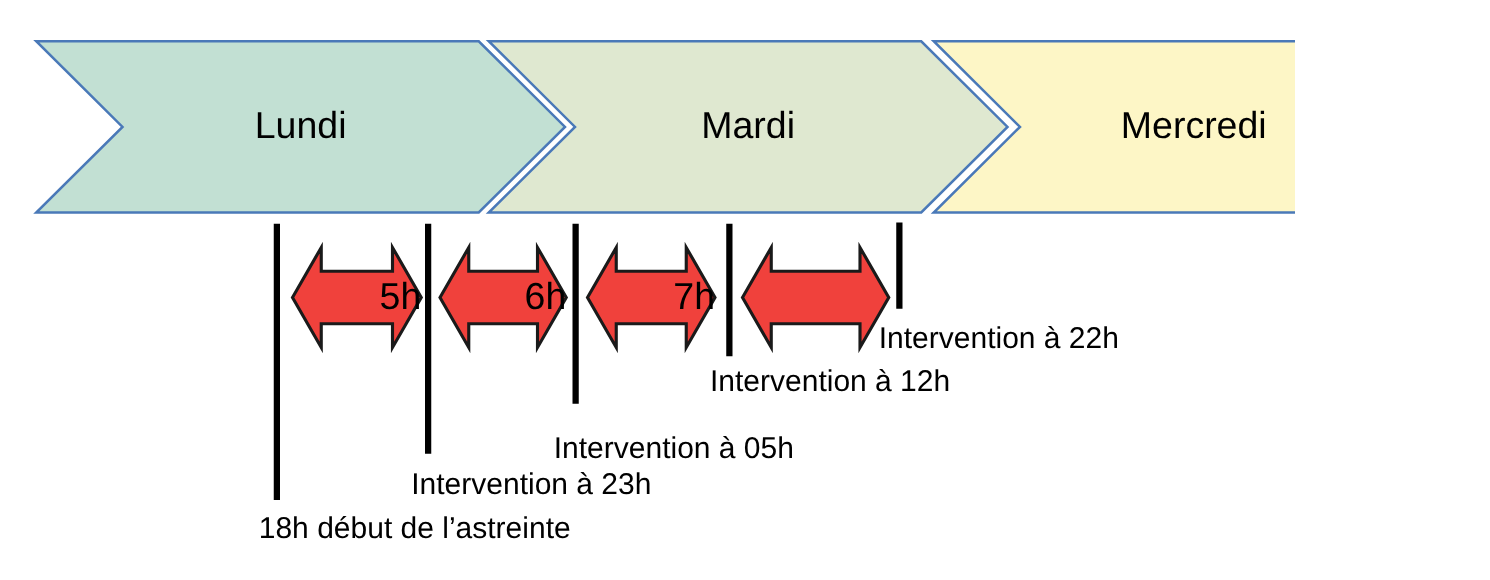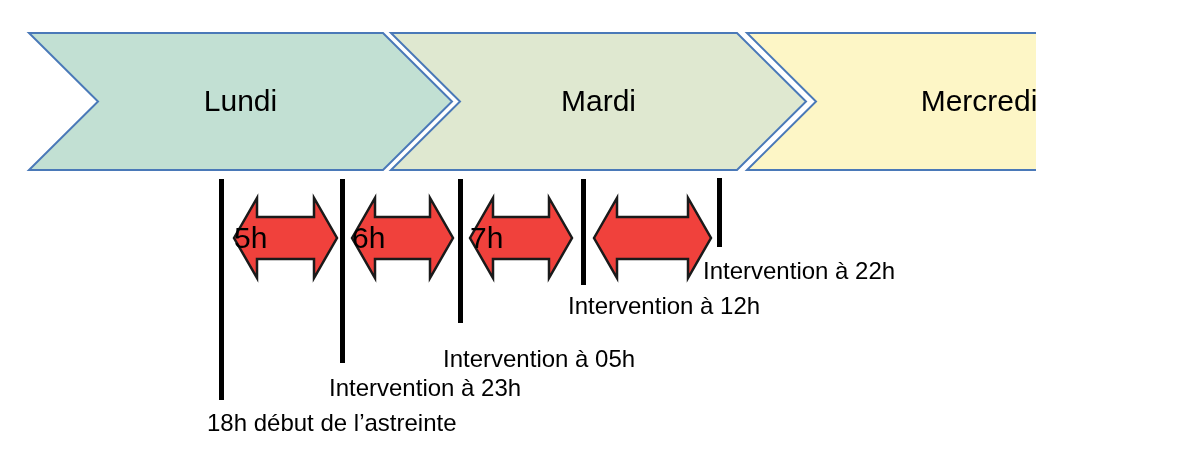--- a/index.html
+++ b/index.html
@@ -25,21 +25,21 @@
     font-size: 30px;
     text-align: center;
     white-space: nowrap;
   }
   .arrow-label {
     position: absolute;
     top: 220px;
     height: 36px;
     line-height: 36px;
     font-size: 30px;
-    text-align: left;
+    text-align: right;
     white-space: nowrap;
   }
   .tick {
     position: absolute;
     width: 5px;
     background: #000000;
   }
   .event-label {
     position: absolute;
     font-size: 24px;
@@ -59,21 +59,21 @@
     <polygon points="747,33 1093,33 1163,101.5 1093,170 747,170 816,101.5" stroke="#4a79b8" stroke-width="2" stroke-linejoin="miter" fill="#fdf6c6"></polygon>
 
     <polygon points="234,238 257,198 257,217 314,217 314,198 337,238 314,278 314,259 257,259 257,278" stroke="#1a1a1a" stroke-width="2.5" stroke-linejoin="miter" fill="#f0413c"></polygon>
     <polygon points="352,238 375,198 375,217 430,217 430,198 453,238 430,278 430,259 375,259 375,278" stroke="#1a1a1a" stroke-width="2.5" stroke-linejoin="miter" fill="#f0413c"></polygon>
     <polygon points="470,238 493,198 493,217 549,217 549,198 572,238 549,278 549,259 493,259 493,278" stroke="#1a1a1a" stroke-width="2.5" stroke-linejoin="miter" fill="#f0413c"></polygon>
     <polygon points="594,238 617,198 617,217 688,217 688,198 711,238 688,278 688,259 617,259 617,278" stroke="#1a1a1a" stroke-width="2.5" stroke-linejoin="miter" fill="#f0413c"></polygon>
   </svg>
 
   <div class="day-label" style="left:29px;  width:423px;">Lundi</div>
   <div class="day-label" style="left:391px; width:415px;">Mardi</div>
-  <div class="day-label" style="left:771px; width:416px;text-align:center;">Mercredi</div>
+  <div class="day-label" style="left:747px; width:416px;text-align:center;">Mercredi</div>
 
   <div class="tick" style="left:219px; top:179px; height:221px;"></div>
   <div class="tick" style="left:340px; top:179px; height:184px;"></div>
   <div class="tick" style="left:458px; top:179px; height:144px;"></div>
   <div class="tick" style="left:581px; top:179px; height:106px;"></div>
   <div class="tick" style="left:717px; top:178px; height:69px;"></div>
 
   <div class="arrow-label" style="left:234px; width:103px;">5h</div>
   <div class="arrow-label" style="left:352px; width:101px;">6h</div>
   <div class="arrow-label" style="left:470px; width:102px;">7h</div>

